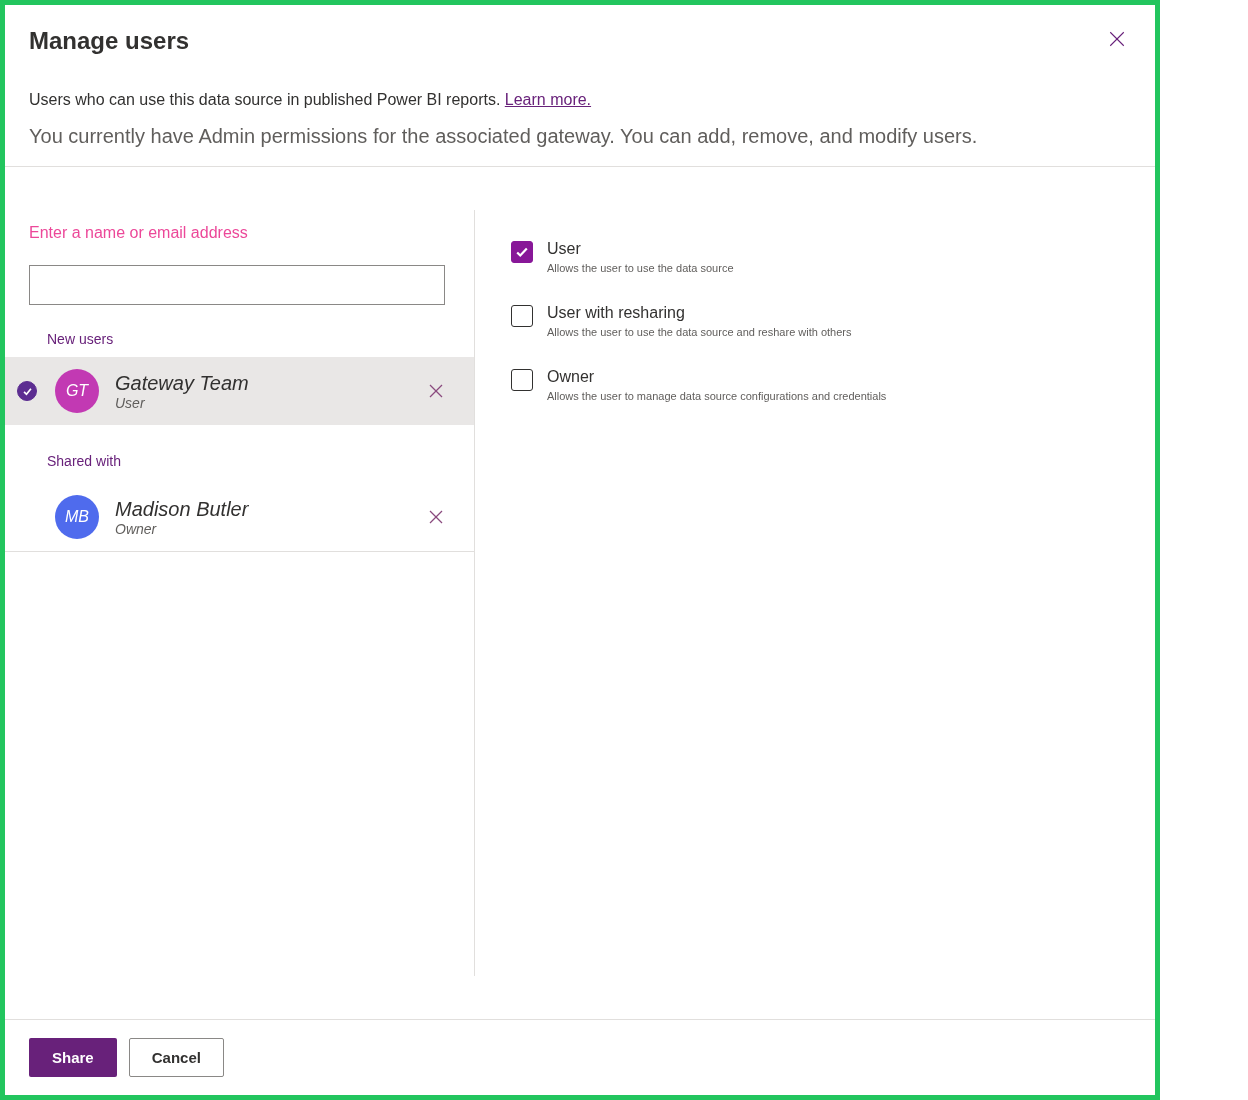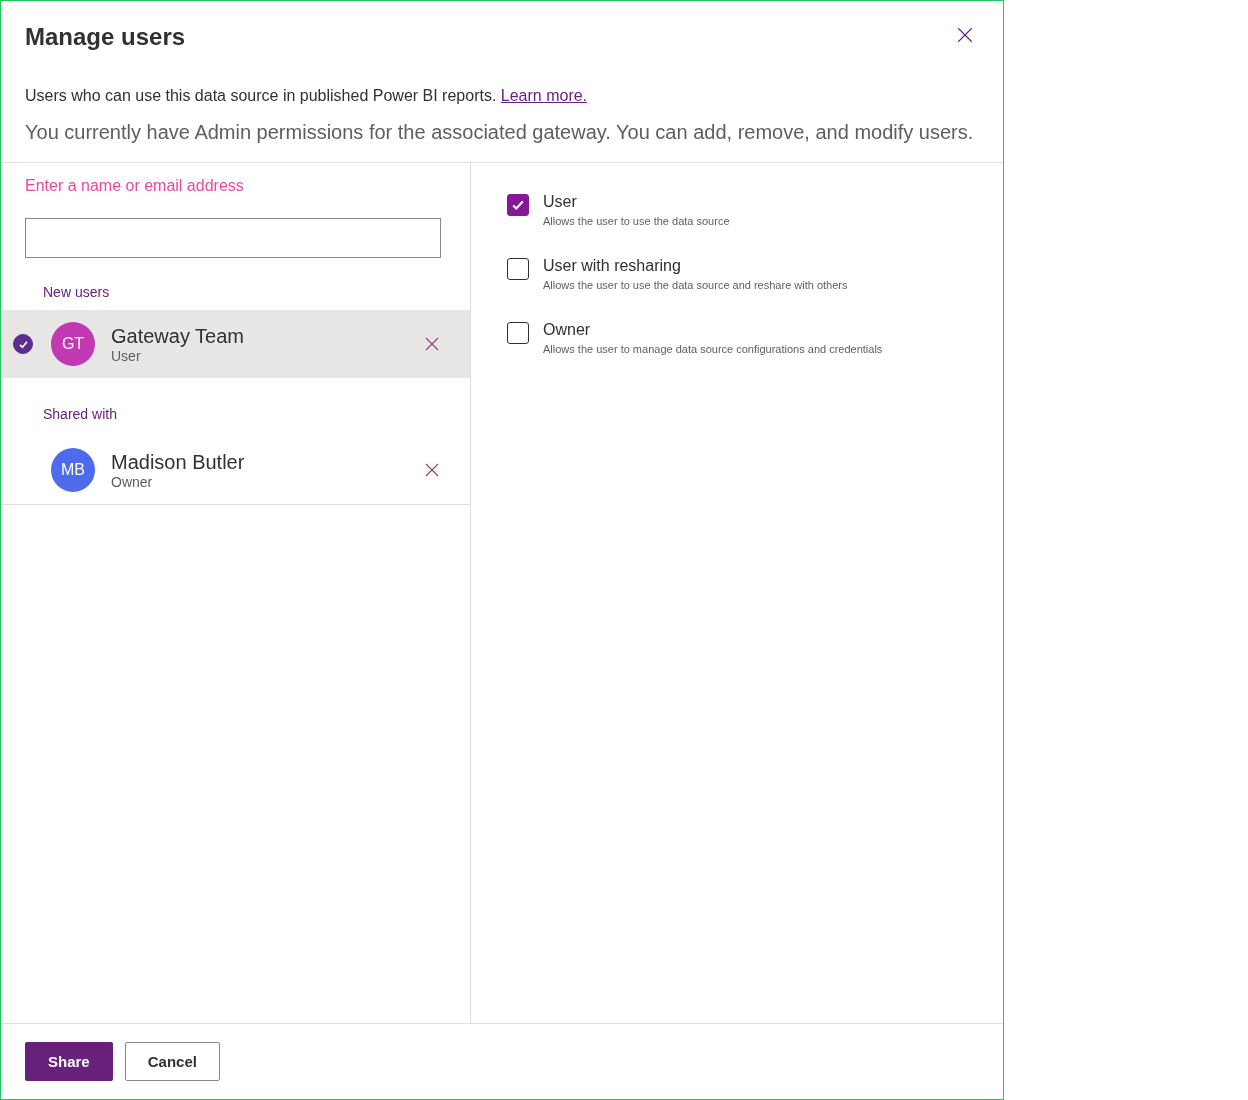--- a/index.html
+++ b/index.html
@@ -7,26 +7,27 @@
       margin: 0;
       padding: 0;
     }
     body {
       font-family: "Segoe UI", -apple-system, BlinkMacSystemFont, sans-serif;
       background: #fff;
       color: #323130;
       font-size: 14px;
     }
     .dialog {
-      width: 1004px;
+      width: 1160px;
       height: 1100px;
-      border: 1px solid #22c55e;
+      border: 5px solid #22c55e;
       display: flex;
       flex-direction: column;
       position: relative;
+      gap: 43px;
     }
     .header {
       padding: 22px 24px 18px 24px;
       border-bottom: 1px solid #e1dfdd;
       position: relative;
     }
     .header h1 {
       font-size: 24px;
       font-weight: 600;
       color: #323130;
@@ -98,20 +99,21 @@
     .shared-label {
       color: #68217a;
       font-size: 14px;
       padding: 28px 24px 14px 42px;
     }
     .user-row {
       display: flex;
       align-items: center;
       padding: 12px 24px 12px 10px;
       position: relative;
+      font-style: italic;
     }
     .user-row.selected {
       background: #e9e7e6;
     }
     .row-check {
       width: 20px;
       height: 20px;
       border-radius: 50%;
       border: 1.5px solid #5c2d91;
       background: #5c2d91;

